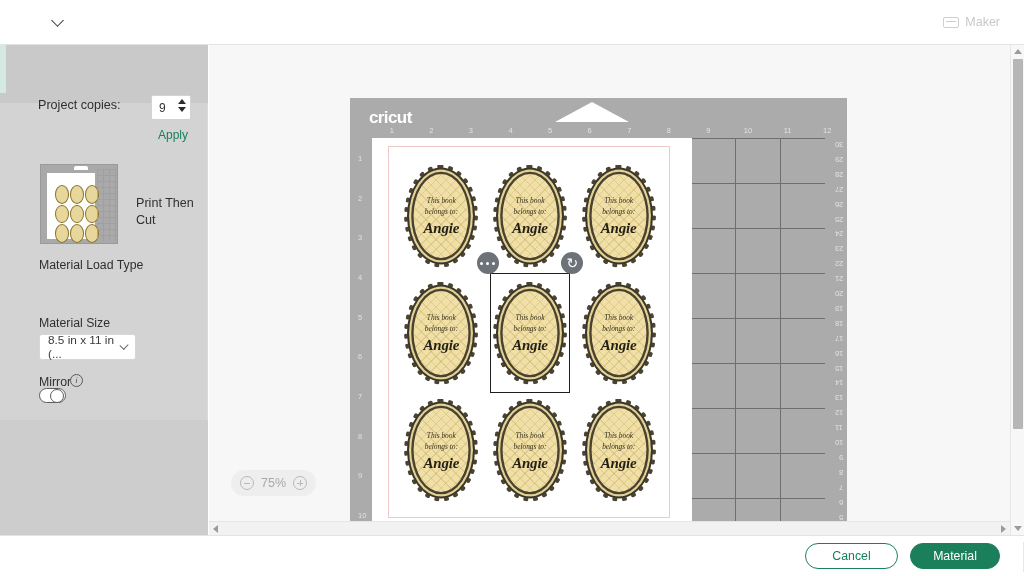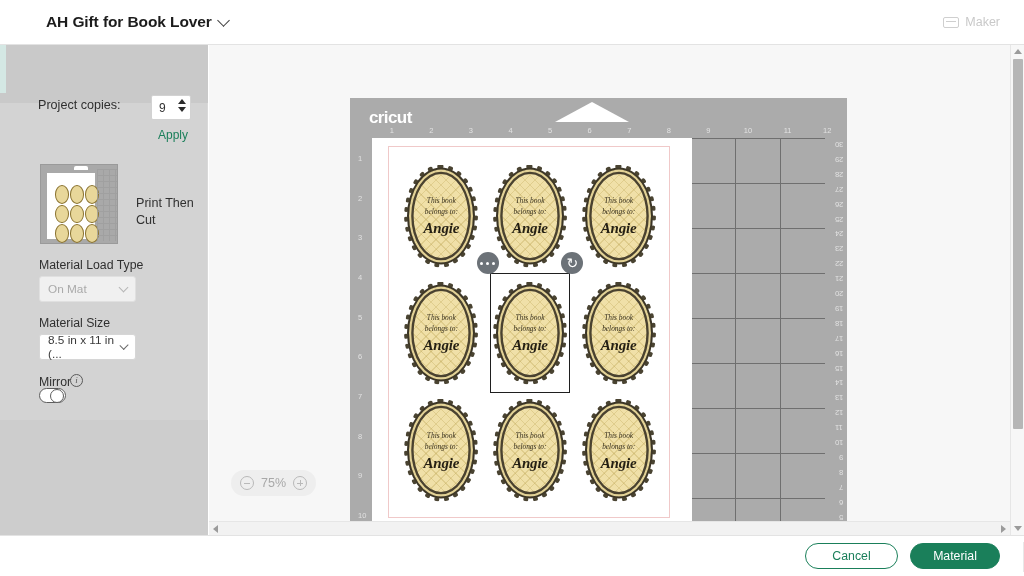--- a/index.html
+++ b/index.html
@@ -266,21 +266,20 @@
   .btn-continue { background:#1a7f5a; color:#ffffff; border:1px solid #1a7f5a; }
   .bottom-divider { position:absolute; right:0; top:6px; width:1px; height:30px; background:#e8e8e8; }
 </style>
 </head>
 <body>
 
 <div id="app">
 
   <div class="topbar">
     <div class="topbar-left">
-      <span class="project-title">AH Gift for Book Lover</span>
       <span class="chev-down"></span>
     </div>
     <div class="topbar-right">
       <span class="machine-icon">
           <i></i>
         </span>
       <span class="machine-label">Maker</span>
     </div>
   </div>
 
@@ -317,24 +316,20 @@
             <div class="thumb-oval"></div>
             <div class="thumb-oval"></div>
           </div>
         </div>
         <div class="thumb-grid"></div>
       </div>
       <div class="ptc-label">Print Then Cut</div>
     </div>
 
     <div class="ctl-label" style="left:39px; top:213px;">Material Load Type</div>
-    <div class="select disabled" style="left:39px; top:231px; width:97px;">
-      <span class="select-val">On Mat</span>
-      <span class="select-chev"></span>
-    </div>
 
     <div class="ctl-label" style="left:39px; top:271px;">Material Size</div>
     <div class="select" style="left:39px; top:289px; width:97px;">
       <span class="select-val">8.5 in x 11 in (...</span>
       <span class="select-chev"></span>
     </div>
 
     <div class="ctl-label" style="left:39px; top:330px;">Mirror</div>
     <div class="info-i" style="left:70px; top:329px;">i</div>
     <div class="toggle">

